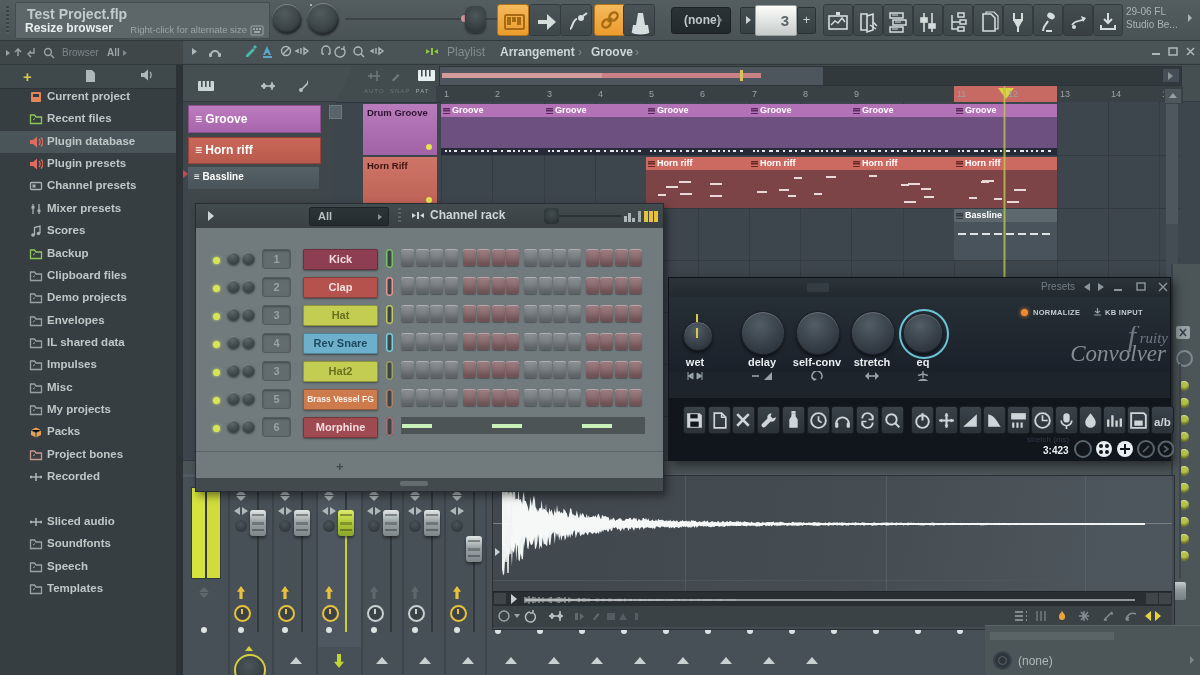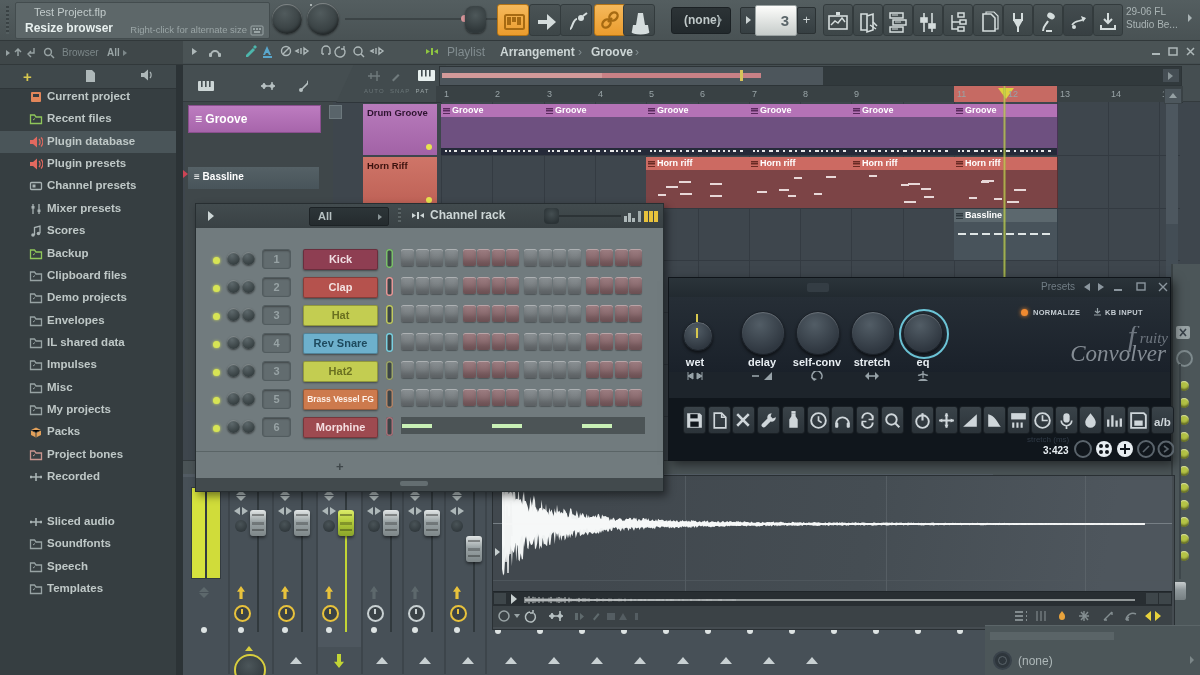--- a/index.html
+++ b/index.html
@@ -1,21 +1,21 @@
 <!DOCTYPE html>
 <html><head><meta charset="utf-8"><style>
 html,body{margin:0;padding:0;background:#222;}
 #root{position:relative;width:1200px;height:675px;overflow:hidden;background:#3e464d;
  font-family:"Liberation Sans",sans-serif;-webkit-font-smoothing:antialiased;}
 .abs{position:absolute;}
 svg{display:block}
 
 #topbar{left:0;top:0;width:1200px;height:40px;background:linear-gradient(#545e60,#495254);border-bottom:1px solid #31383a;}
 #hint{left:15px;top:2px;width:253px;height:35px;background:#5d6769;border:1px solid #434c4e;border-radius:2px;}
-#hint .l1{position:absolute;left:18px;top:3px;font-size:11px;color:#c2cbcb;}
+#hint .l1{position:absolute;left:11px;top:3px;font-size:14px;color:#c2cbcb;font-weight:bold;}
 #hint .l2{position:absolute;left:9px;top:18px;font-size:12px;font-weight:bold;color:#e8f0ef;}
 #hint .l3{position:absolute;right:22px;top:21px;font-size:9.5px;color:#9aa5a6;}
 .knob{position:absolute;border-radius:50%;background:radial-gradient(circle at 42% 32%,#515b5d,#353d3f 72%);box-shadow:inset 0 1px 1px rgba(255,255,255,.35),inset -1px -2px 3px rgba(0,0,0,.35),0 1px 2px rgba(0,0,0,.4);}
 .tbtn{position:absolute;top:4px;width:30px;height:30px;background:linear-gradient(#4a5355,#3d4648);border:1px solid #333b3d;border-radius:3px;overflow:hidden;}
 .tbtn.orange{background:linear-gradient(#f5b95c,#eb9c2d);border-color:#b37417;}
 .sliderline{position:absolute;height:2px;background:#3c4446;}
 
 #row2{left:0;top:40px;width:1200px;height:24px;background:#454e51;border-bottom:1px solid #31383a;}
 #row2 .wbtn{position:absolute;top:5px;font-size:12px;color:#b6c0c1;}
 
@@ -363,20 +363,23 @@
         <div style="position:absolute;left:40px;top:24px;width:8px;height:2px;background:#dfe5e5;"></div>
         <div style="position:absolute;left:52px;top:24px;width:8px;height:2px;background:#dfe5e5;"></div>
         <div style="position:absolute;left:64px;top:24px;width:8px;height:2px;background:#dfe5e5;"></div>
         <div style="position:absolute;left:76px;top:24px;width:8px;height:2px;background:#dfe5e5;"></div>
         <div style="position:absolute;left:88px;top:24px;width:8px;height:2px;background:#dfe5e5;"></div>
 </div>
 <div style="position:absolute;left:820px;top:22px;width:3px;height:373px;background:linear-gradient(90deg,rgba(140,160,50,.35),rgba(190,205,80,.75) 50%,rgba(140,160,50,.35));"></div>
 <div style="position:absolute;left:2px;top:38px;width:148px;height:300px;background:#3f474a;">
   <div style="position:absolute;left:3px;top:3px;width:131px;height:26px;background:linear-gradient(#bd7cc0,#a765ab);border:1px solid #8a4f8e;">
           <span style="position:absolute;left:6px;top:6px;font-size:12px;font-weight:bold;color:#fff;">≡ Groove</span>
+        </div>
+  <div style="position:absolute;left:3px;top:35px;width:131px;height:25px;background:linear-gradient(#c96858,#b95a4e);border:1px solid #99423a;">
+          <span style="position:absolute;left:6px;top:5px;font-size:12px;font-weight:bold;color:#fff;">≡ Horn riff</span>
         </div>
   <div style="position:absolute;left:3px;top:65px;width:131px;height:22px;background:linear-gradient(#556166,#48545a);">
           <span style="position:absolute;left:6px;top:4px;font-size:10px;font-weight:bold;color:#fff;">≡ Bassline</span>
         </div>
   <div style="position:absolute;left:-2px;top:68px;width:0;height:0;border-left:5px solid #c45;border-top:4px solid transparent;border-bottom:4px solid transparent;"></div>
   <div style="position:absolute;left:144px;top:3px;width:11px;height:12px;background:#59646a;border:1px solid #6d797e;"></div>
 </div>
 <div style="position:absolute;left:981px;top:24px;width:16px;height:14px;background:#4d575d;border:1px solid #3a4246;">
         <div style="position:absolute;left:4px;top:4px;width:0;height:0;border-bottom:5px solid #96a1a4;border-left:4px solid transparent;border-right:4px solid transparent;"></div>
       </div>

